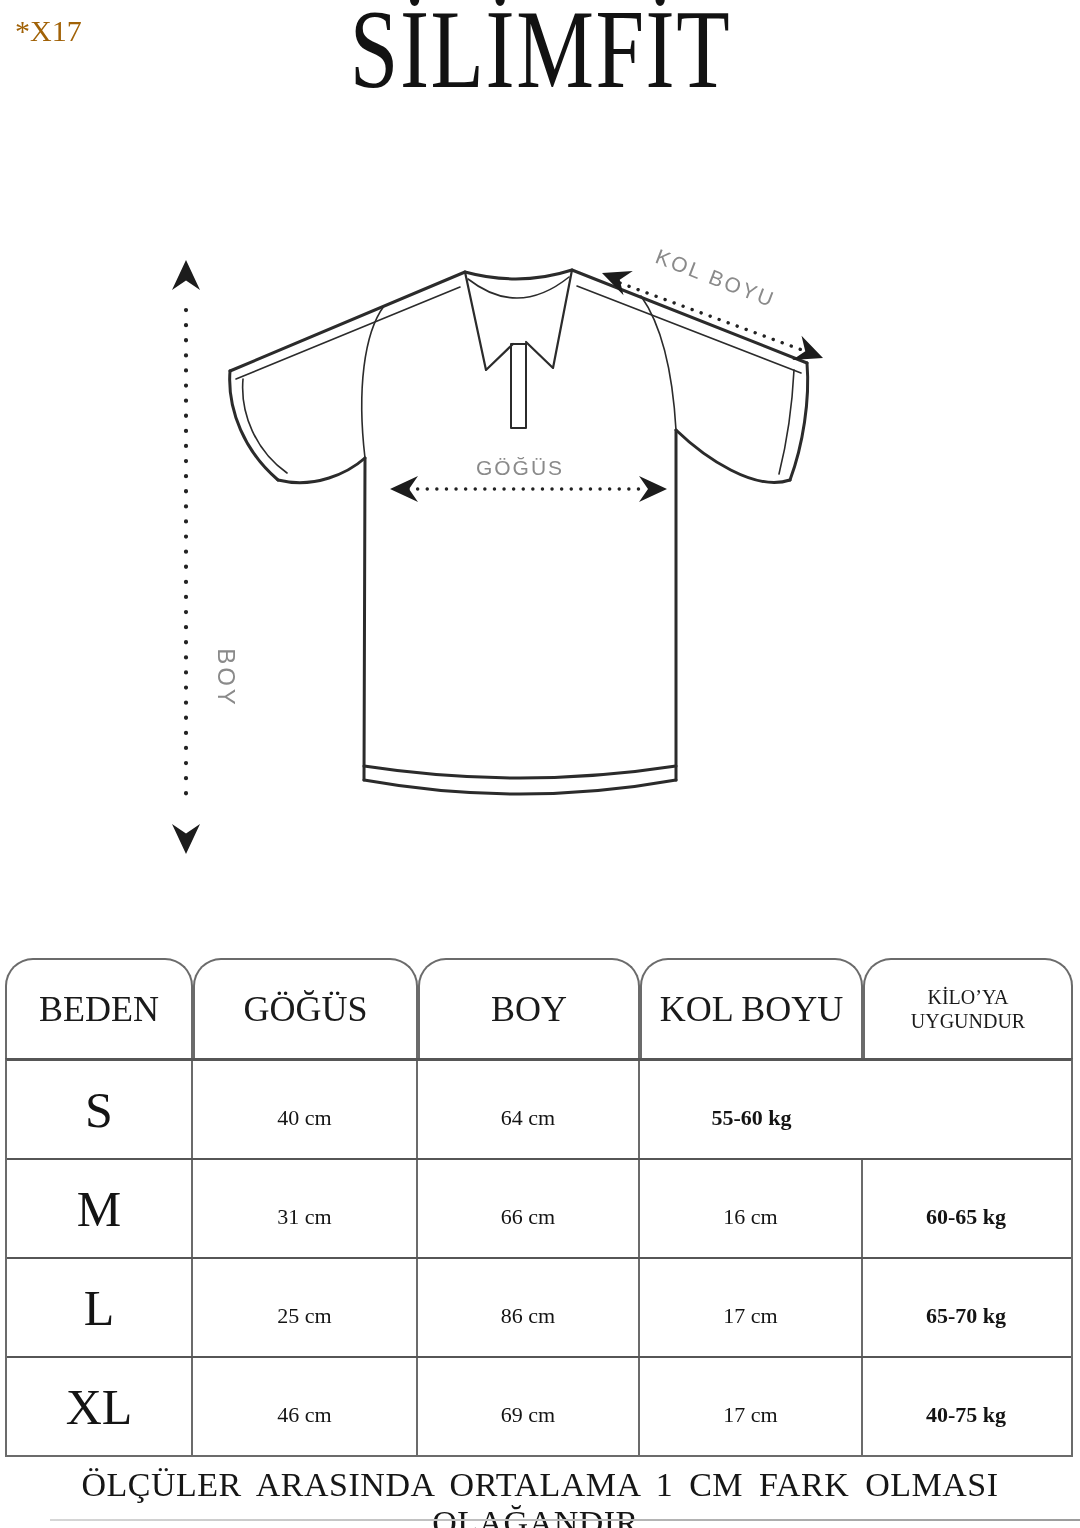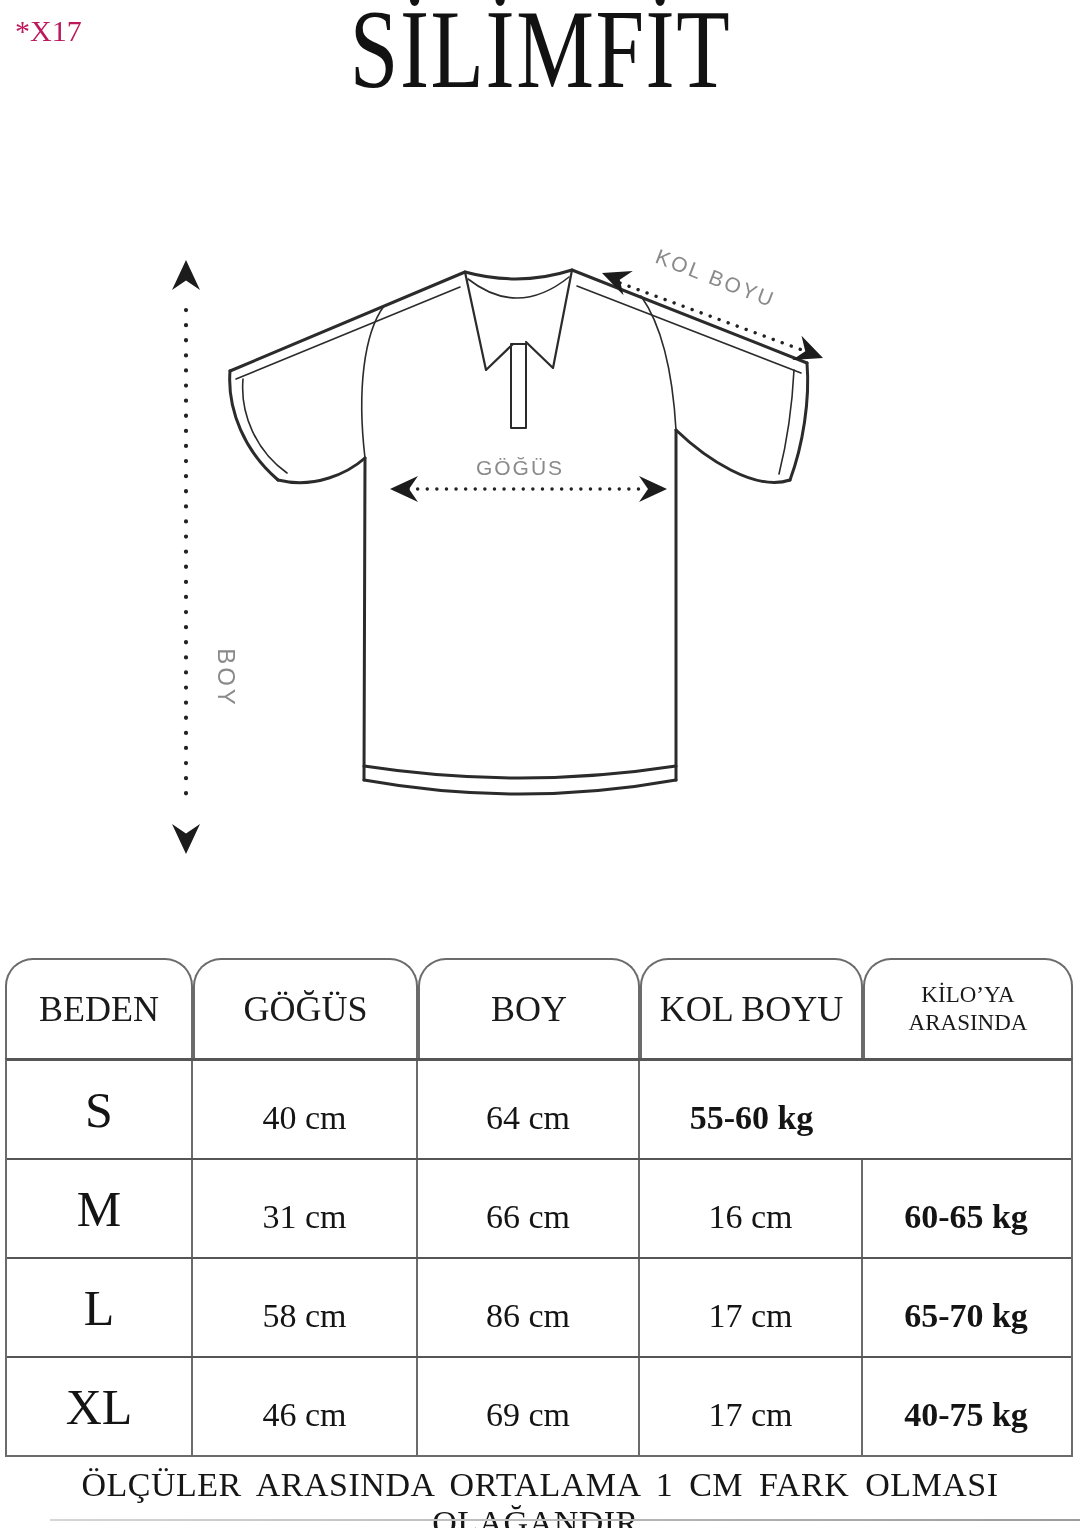--- a/index.html
+++ b/index.html
@@ -1,42 +1,42 @@
 <!DOCTYPE html>
 <html><head>
 <meta charset="utf-8">
 <style>
   html,body{margin:0;padding:0;background:#ffffff;}
   .page{position:relative;width:1080px;height:1528px;background:#ffffff;overflow:hidden;
         font-family:"Liberation Serif",serif;color:#141414;}
 
-  .code{position:absolute;left:15px;top:14px;font-size:30px;color:#be185d;}
+  .code{position:absolute;left:15px;top:14px;font-size:30px;color:#a16207;}
 
   .title{position:absolute;left:0;top:-9px;width:100%;margin:0;text-align:center;
          font-size:112px;font-weight:normal;line-height:1.05;color:#121212;white-space:nowrap;}
   .title .squeeze{display:inline-block;transform:scaleX(0.78);transform-origin:center top;letter-spacing:2px;}
 
   .diagram{position:absolute;left:130px;top:230px;width:770px;height:670px;}
   .shirt{stroke:#2b2b2b;fill:none;stroke-linecap:round;stroke-linejoin:round;}
   .arrowdot{fill:none;stroke:#222;stroke-linecap:round;}
   .dart{fill:#1c1c1c;stroke:none;}
   .dlabel{font-family:"Liberation Sans",sans-serif;fill:#8a8a8a;}
 
   .size-table{position:absolute;left:5px;top:958px;width:1068px;}
   .thead{display:grid;grid-template-columns:188px 225px 222px 223px 210px;height:100px;}
   .tab{box-sizing:border-box;border:2px solid #6b6b6b;border-bottom:none;
        border-radius:28px 28px 0 0;display:flex;flex-direction:column;align-items:center;
        justify-content:center;font-size:36px;color:#1a1a1a;text-align:center;background:#fff;}
-  .tab.small{font-size:23px;line-height:1.2;}
+  .tab.small{font-size:20px;line-height:1.2;}
   .tbody{box-sizing:border-box;border:2px solid #6b6b6b;border-top:3px solid #565656;}
   .trow{display:grid;grid-template-columns:186px 225px 222px 223px 206px;height:97px;
         border-bottom:2.5px solid #565656;}
   .trow:last-child{border-bottom:none;}
   .cell{box-sizing:border-box;border-right:2px solid #6b6b6b;display:flex;align-items:center;
-        justify-content:center;font-size:34px;white-space:pre;padding-top:16px;}
+        justify-content:center;font-size:22px;white-space:pre;padding-top:16px;}
   .cell:last-child{border-right:none;font-weight:bold;}
   .cell.size{font-size:50px;padding-top:0;}
 
   .footnote{position:absolute;left:0;top:1466px;width:100%;text-align:center;
             font-size:34px;letter-spacing:0.5px;word-spacing:7px;color:#161616;}
   .bottom-line{position:absolute;left:50px;top:1519px;width:1030px;height:2px;
                background:linear-gradient(90deg,#d6d6d6,#9c9c9c);}
 </style>
 </head>
 <body>
@@ -102,40 +102,40 @@
   </svg>
 
   <div class="size-table">
     <div class="thead">
       <div class="tab">BEDEN</div>
       <div class="tab">GÖĞÜS</div>
       <div class="tab">BOY</div>
       <div class="tab">KOL BOYU</div>
       <div class="tab small">
         <span>KİLO’YA</span>
-        <span>ARASINDA</span>
+        <span>UYGUNDUR</span>
       </div>
     </div>
     <div class="tbody">
       <div class="trow">
         <div class="cell size">S</div>
         <div class="cell">40 cm</div>
         <div class="cell">64 cm</div>
         <div class="cell">55-60 kg</div>
       </div>
       <div class="trow">
         <div class="cell size">M</div>
         <div class="cell">31 cm</div>
         <div class="cell">66 cm</div>
         <div class="cell">16 cm</div>
         <div class="cell">60-65 kg</div>
       </div>
       <div class="trow">
         <div class="cell size">L</div>
-        <div class="cell">58 cm</div>
+        <div class="cell">25 cm</div>
         <div class="cell">86 cm</div>
         <div class="cell">17 cm</div>
         <div class="cell">65-70 kg</div>
       </div>
       <div class="trow">
         <div class="cell size">XL</div>
         <div class="cell">46 cm</div>
         <div class="cell">69 cm</div>
         <div class="cell">17 cm</div>
         <div class="cell">40-75 kg</div>

